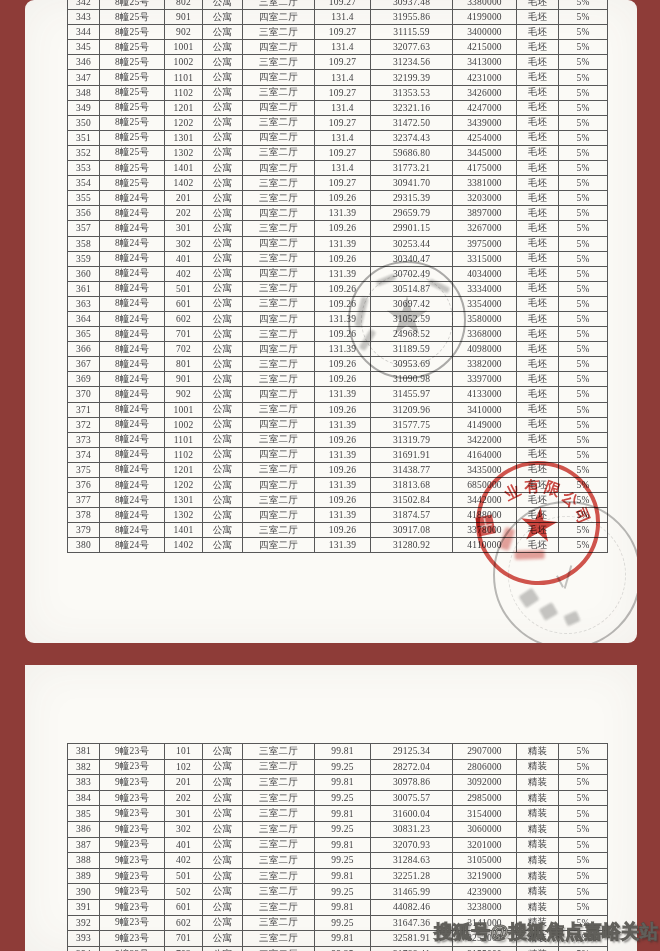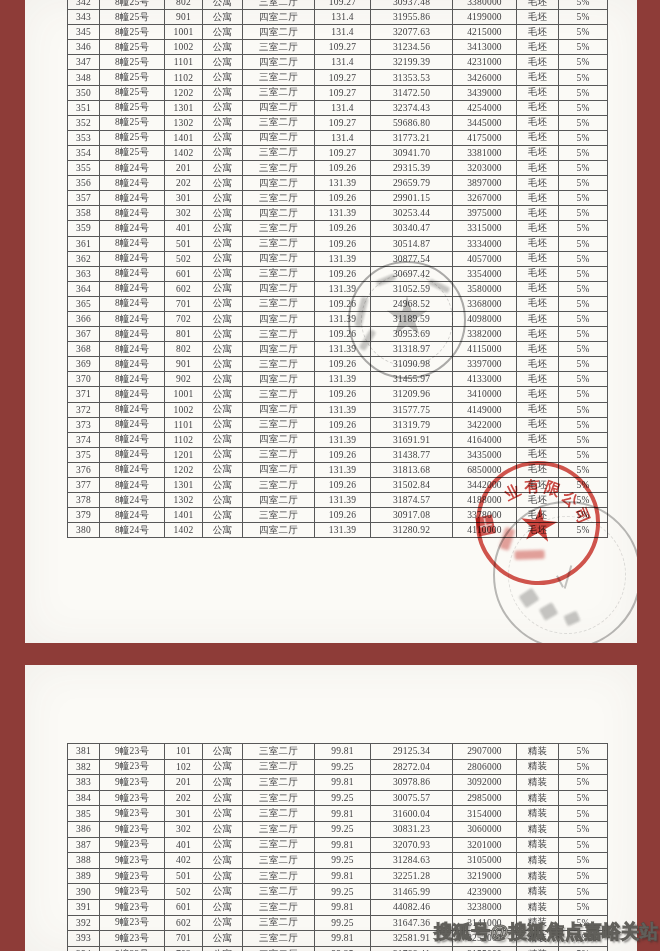--- a/index.html
+++ b/index.html
@@ -11,21 +11,21 @@
     font-family: "Liberation Serif", serif;
   }
   .page {
     position: absolute;
     left: 25px;
     width: 612px;
     background: #fbfaf6;
     overflow: hidden;
     box-shadow: inset 0 0 45px rgba(90,70,60,0.06);
   }
-  #page1 { top: 0; height: 643px; }
+  #page1 { top: 0; height: 643px; border-radius: 9px; }
   #page2 { top: 665px; height: 286px; }
 
   table.sheet {
     position: absolute;
     border-collapse: collapse;
     table-layout: fixed;
     width: 540px;
     left: 42px;
     background: transparent;
   }
@@ -189,20 +189,32 @@
           <td>901</td>
           <td>公寓</td>
           <td>四室二厅</td>
           <td>131.4</td>
           <td>31955.86</td>
           <td>4199000</td>
           <td>毛坯</td>
           <td>5%</td>
         </tr>
         <tr>
+          <td>344</td>
+          <td>8幢25号</td>
+          <td>902</td>
+          <td>公寓</td>
+          <td>三室二厅</td>
+          <td>109.27</td>
+          <td>31115.59</td>
+          <td>3400000</td>
+          <td>毛坯</td>
+          <td>5%</td>
+        </tr>
+        <tr>
           <td>345</td>
           <td>8幢25号</td>
           <td>1001</td>
           <td>公寓</td>
           <td>四室二厅</td>
           <td>131.4</td>
           <td>32077.63</td>
           <td>4215000</td>
           <td>毛坯</td>
           <td>5%</td>
@@ -237,20 +249,32 @@
           <td>1102</td>
           <td>公寓</td>
           <td>三室二厅</td>
           <td>109.27</td>
           <td>31353.53</td>
           <td>3426000</td>
           <td>毛坯</td>
           <td>5%</td>
         </tr>
         <tr>
+          <td>349</td>
+          <td>8幢25号</td>
+          <td>1201</td>
+          <td>公寓</td>
+          <td>四室二厅</td>
+          <td>131.4</td>
+          <td>32321.16</td>
+          <td>4247000</td>
+          <td>毛坯</td>
+          <td>5%</td>
+        </tr>
+        <tr>
           <td>350</td>
           <td>8幢25号</td>
           <td>1202</td>
           <td>公寓</td>
           <td>三室二厅</td>
           <td>109.27</td>
           <td>31472.50</td>
           <td>3439000</td>
           <td>毛坯</td>
           <td>5%</td>
@@ -357,44 +381,44 @@
           <td>401</td>
           <td>公寓</td>
           <td>三室二厅</td>
           <td>109.26</td>
           <td>30340.47</td>
           <td>3315000</td>
           <td>毛坯</td>
           <td>5%</td>
         </tr>
         <tr>
+          <td>360</td>
+          <td>8幢24号</td>
+          <td>402</td>
+          <td>公寓</td>
+          <td>四室二厅</td>
+          <td>131.39</td>
+          <td>30702.49</td>
+          <td>4034000</td>
+          <td>毛坯</td>
+          <td>5%</td>
+        </tr>
+        <tr>
           <td>361</td>
           <td>8幢24号</td>
           <td>501</td>
           <td>公寓</td>
           <td>三室二厅</td>
           <td>109.26</td>
           <td>30514.87</td>
           <td>3334000</td>
           <td>毛坯</td>
           <td>5%</td>
         </tr>
         <tr>
-          <td>362</td>
-          <td>8幢24号</td>
-          <td>502</td>
-          <td>公寓</td>
-          <td>四室二厅</td>
-          <td>131.39</td>
-          <td>30877.54</td>
-          <td>4057000</td>
-          <td>毛坯</td>
-          <td>5%</td>
-        </tr>
-        <tr>
           <td>363</td>
           <td>8幢24号</td>
           <td>601</td>
           <td>公寓</td>
           <td>三室二厅</td>
           <td>109.26</td>
           <td>30697.42</td>
           <td>3354000</td>
           <td>毛坯</td>
           <td>5%</td>
@@ -437,32 +461,20 @@
         </tr>
         <tr>
           <td>367</td>
           <td>8幢24号</td>
           <td>801</td>
           <td>公寓</td>
           <td>三室二厅</td>
           <td>109.26</td>
           <td>30953.69</td>
           <td>3382000</td>
-          <td>毛坯</td>
-          <td>5%</td>
-        </tr>
-        <tr>
-          <td>368</td>
-          <td>8幢24号</td>
-          <td>802</td>
-          <td>公寓</td>
-          <td>四室二厅</td>
-          <td>131.39</td>
-          <td>31318.97</td>
-          <td>4115000</td>
           <td>毛坯</td>
           <td>5%</td>
         </tr>
         <tr>
           <td>369</td>
           <td>8幢24号</td>
           <td>901</td>
           <td>公寓</td>
           <td>三室二厅</td>
           <td>109.26</td>

